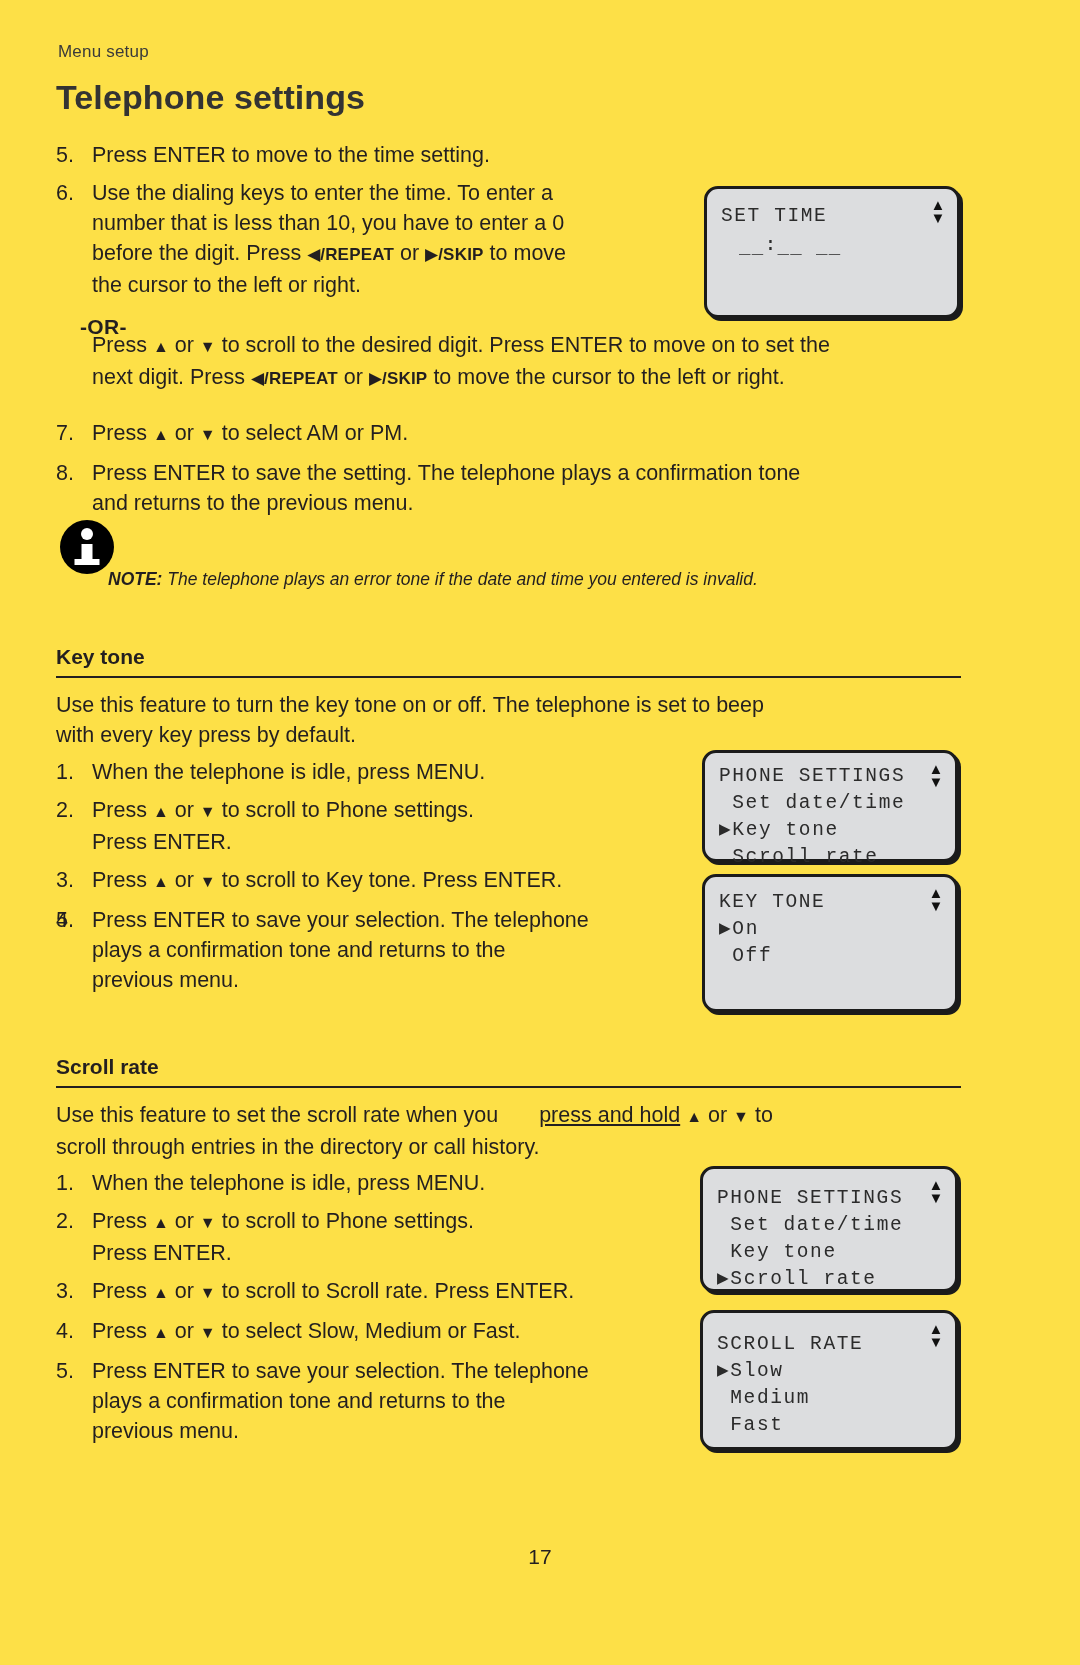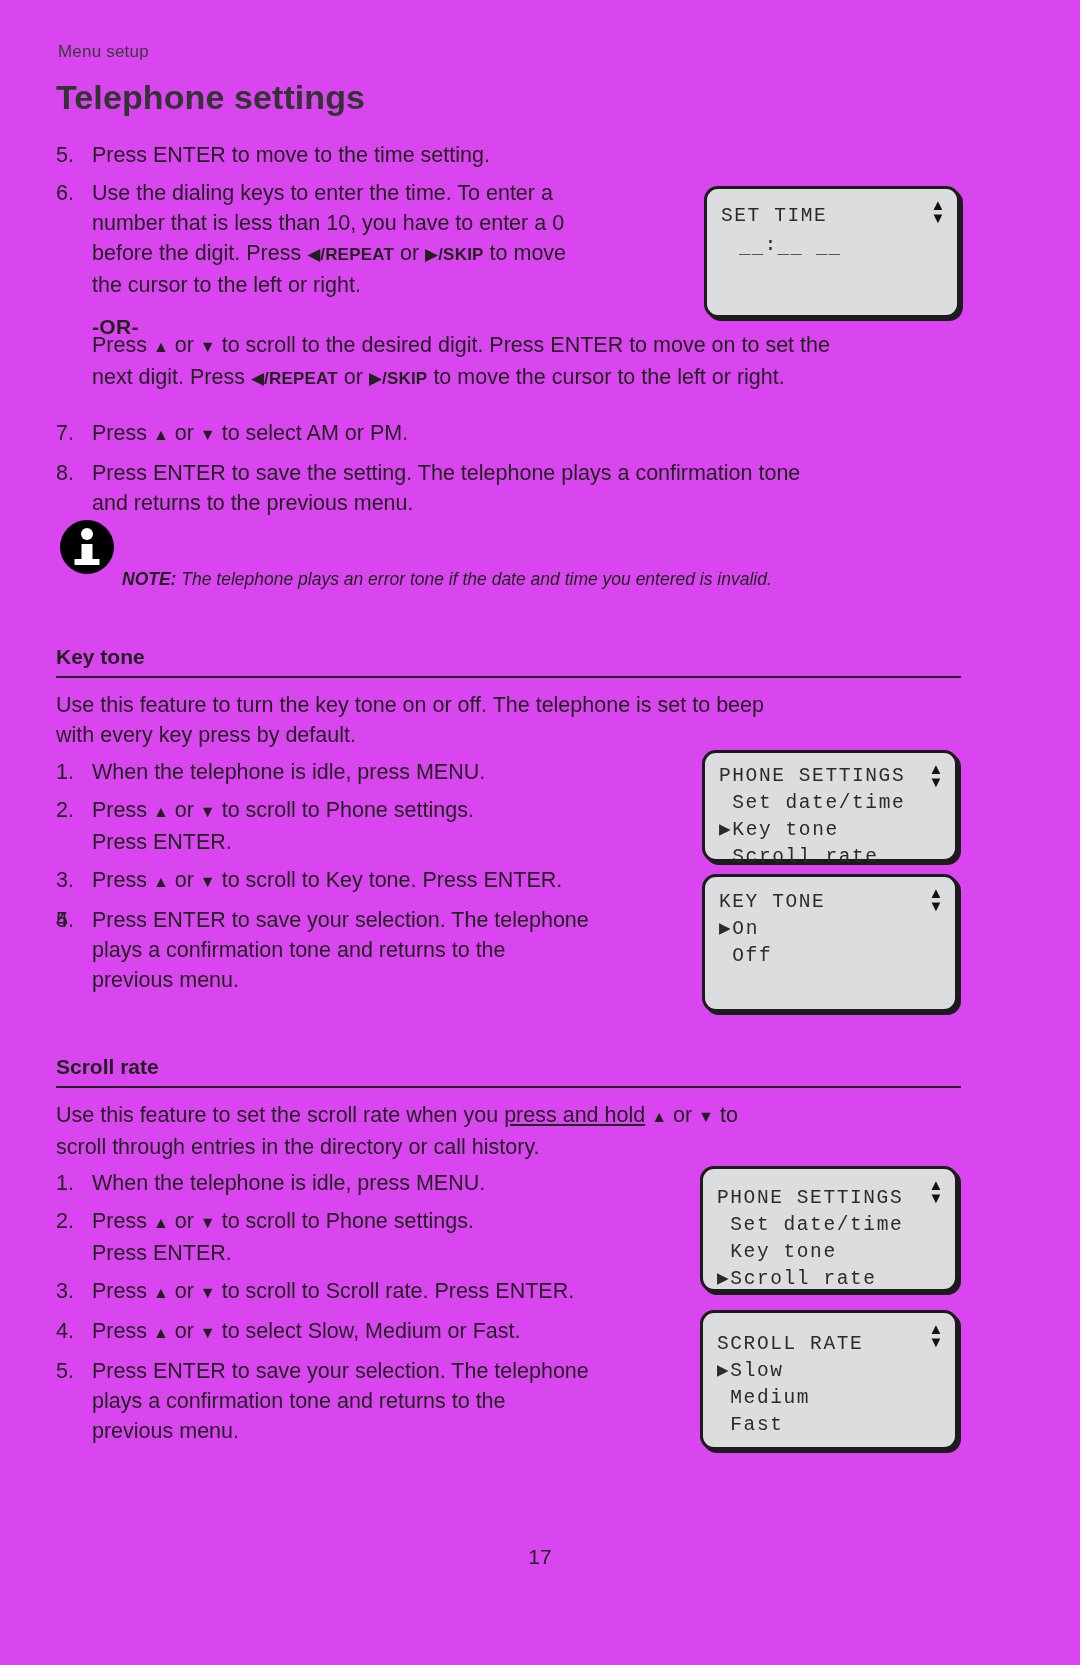--- a/index.html
+++ b/index.html
@@ -9,21 +9,21 @@
   }
   body {
     font-family: "Liberation Sans", sans-serif;
     color: #231f20;
   }
   .page {
     position: relative;
     width: 1080px;
     height: 1665px;
     margin: 0 auto;
-    background: #d946ef;
+    background: #fde047;
     overflow: hidden;
   }
 
   
   .running-head {
     position: absolute;
     left: 58px;
     top: 42px;
     font-size: 17px;
     letter-spacing: 0.2px;
@@ -66,21 +66,21 @@
   b, .b { font-weight: 400; }
   .smallcapbold {
     font-weight: 700;
     font-size: 17px;
     letter-spacing: 0.2px;
   }
   .tri-up::before { content: "\25B2"; font-size: 16px; }
   .tri-dn::before { content: "\25BC"; font-size: 16px; }
   .tri-l::before  { content: "\25C0"; font-size: 17px; }
   .tri-r::before  { content: "\25B6"; font-size: 17px; }
-  .ul-text { text-decoration: underline; }
+  .ul-text { text-decoration: underline; margin-left: 35px; }
 
   .or-line {
     font-weight: 700;
     font-size: 21px;
     letter-spacing: 0.3px;
   }
 
   
   .note-wrap {
     position: absolute;
@@ -120,21 +120,21 @@
     content: "";
     position: absolute;
     left: -7px;
     bottom: 0;
     width: 25px;
     height: 6px;
     background: #ffffff;
   }
   .note-text {
     position: absolute;
-    left: 66px;
+    left: 52px;
     top: 48px;
     font-size: 17.5px;
     line-height: 22px;
     color: #231f20;
     white-space: nowrap;
   }
   .note-text .lbl {
     font-weight: 700;
     font-style: italic;
   }
@@ -232,21 +232,21 @@
         <span>
           <span>Use the dialing keys to enter the time. To enter a</span><br>
           <span>number that is less than 10, you have to enter a 0</span><br>
           <span>before the digit. Press </span><span class="tri-l"></span><span class="smallcapbold">/REPEAT</span><span> or </span><span class="tri-r"></span><span class="smallcapbold">/SKIP</span><span> to move</span><br>
           <span>the cursor to the left or right.</span>
         </span>
       </li>
     </ul>
   </div>
 
-  <div class="body-col or-line" style="left:92px; top:312px;">-OR-</div>
+  <div class="body-col or-line" style="left:80px; top:312px;">-OR-</div>
 
   <div class="body-col" style="left:92px; top:330px; width:880px;">
     <span>Press </span><span class="tri-up"></span><span> or </span><span class="tri-dn"></span><span> to scroll to the desired digit. Press </span><b>ENTER</b><span> to move on to set the</span><br><span>next digit. Press </span><span class="tri-l"></span><span class="smallcapbold">/REPEAT</span><span> or </span><span class="tri-r"></span><span class="smallcapbold">/SKIP</span><span> to move the cursor to the left or right.</span>
   </div>
 
   <div class="body-col" style="left:56px; top:418px; width:920px;">
     <ul class="olist">
       <li>
         <span class="num">7.</span>
         <span><span>Press </span><span class="tri-up"></span><span> or </span><span class="tri-dn"></span><span> to select </span><b>AM</b><span> or </span><b>PM</b><span>.</span></span>

